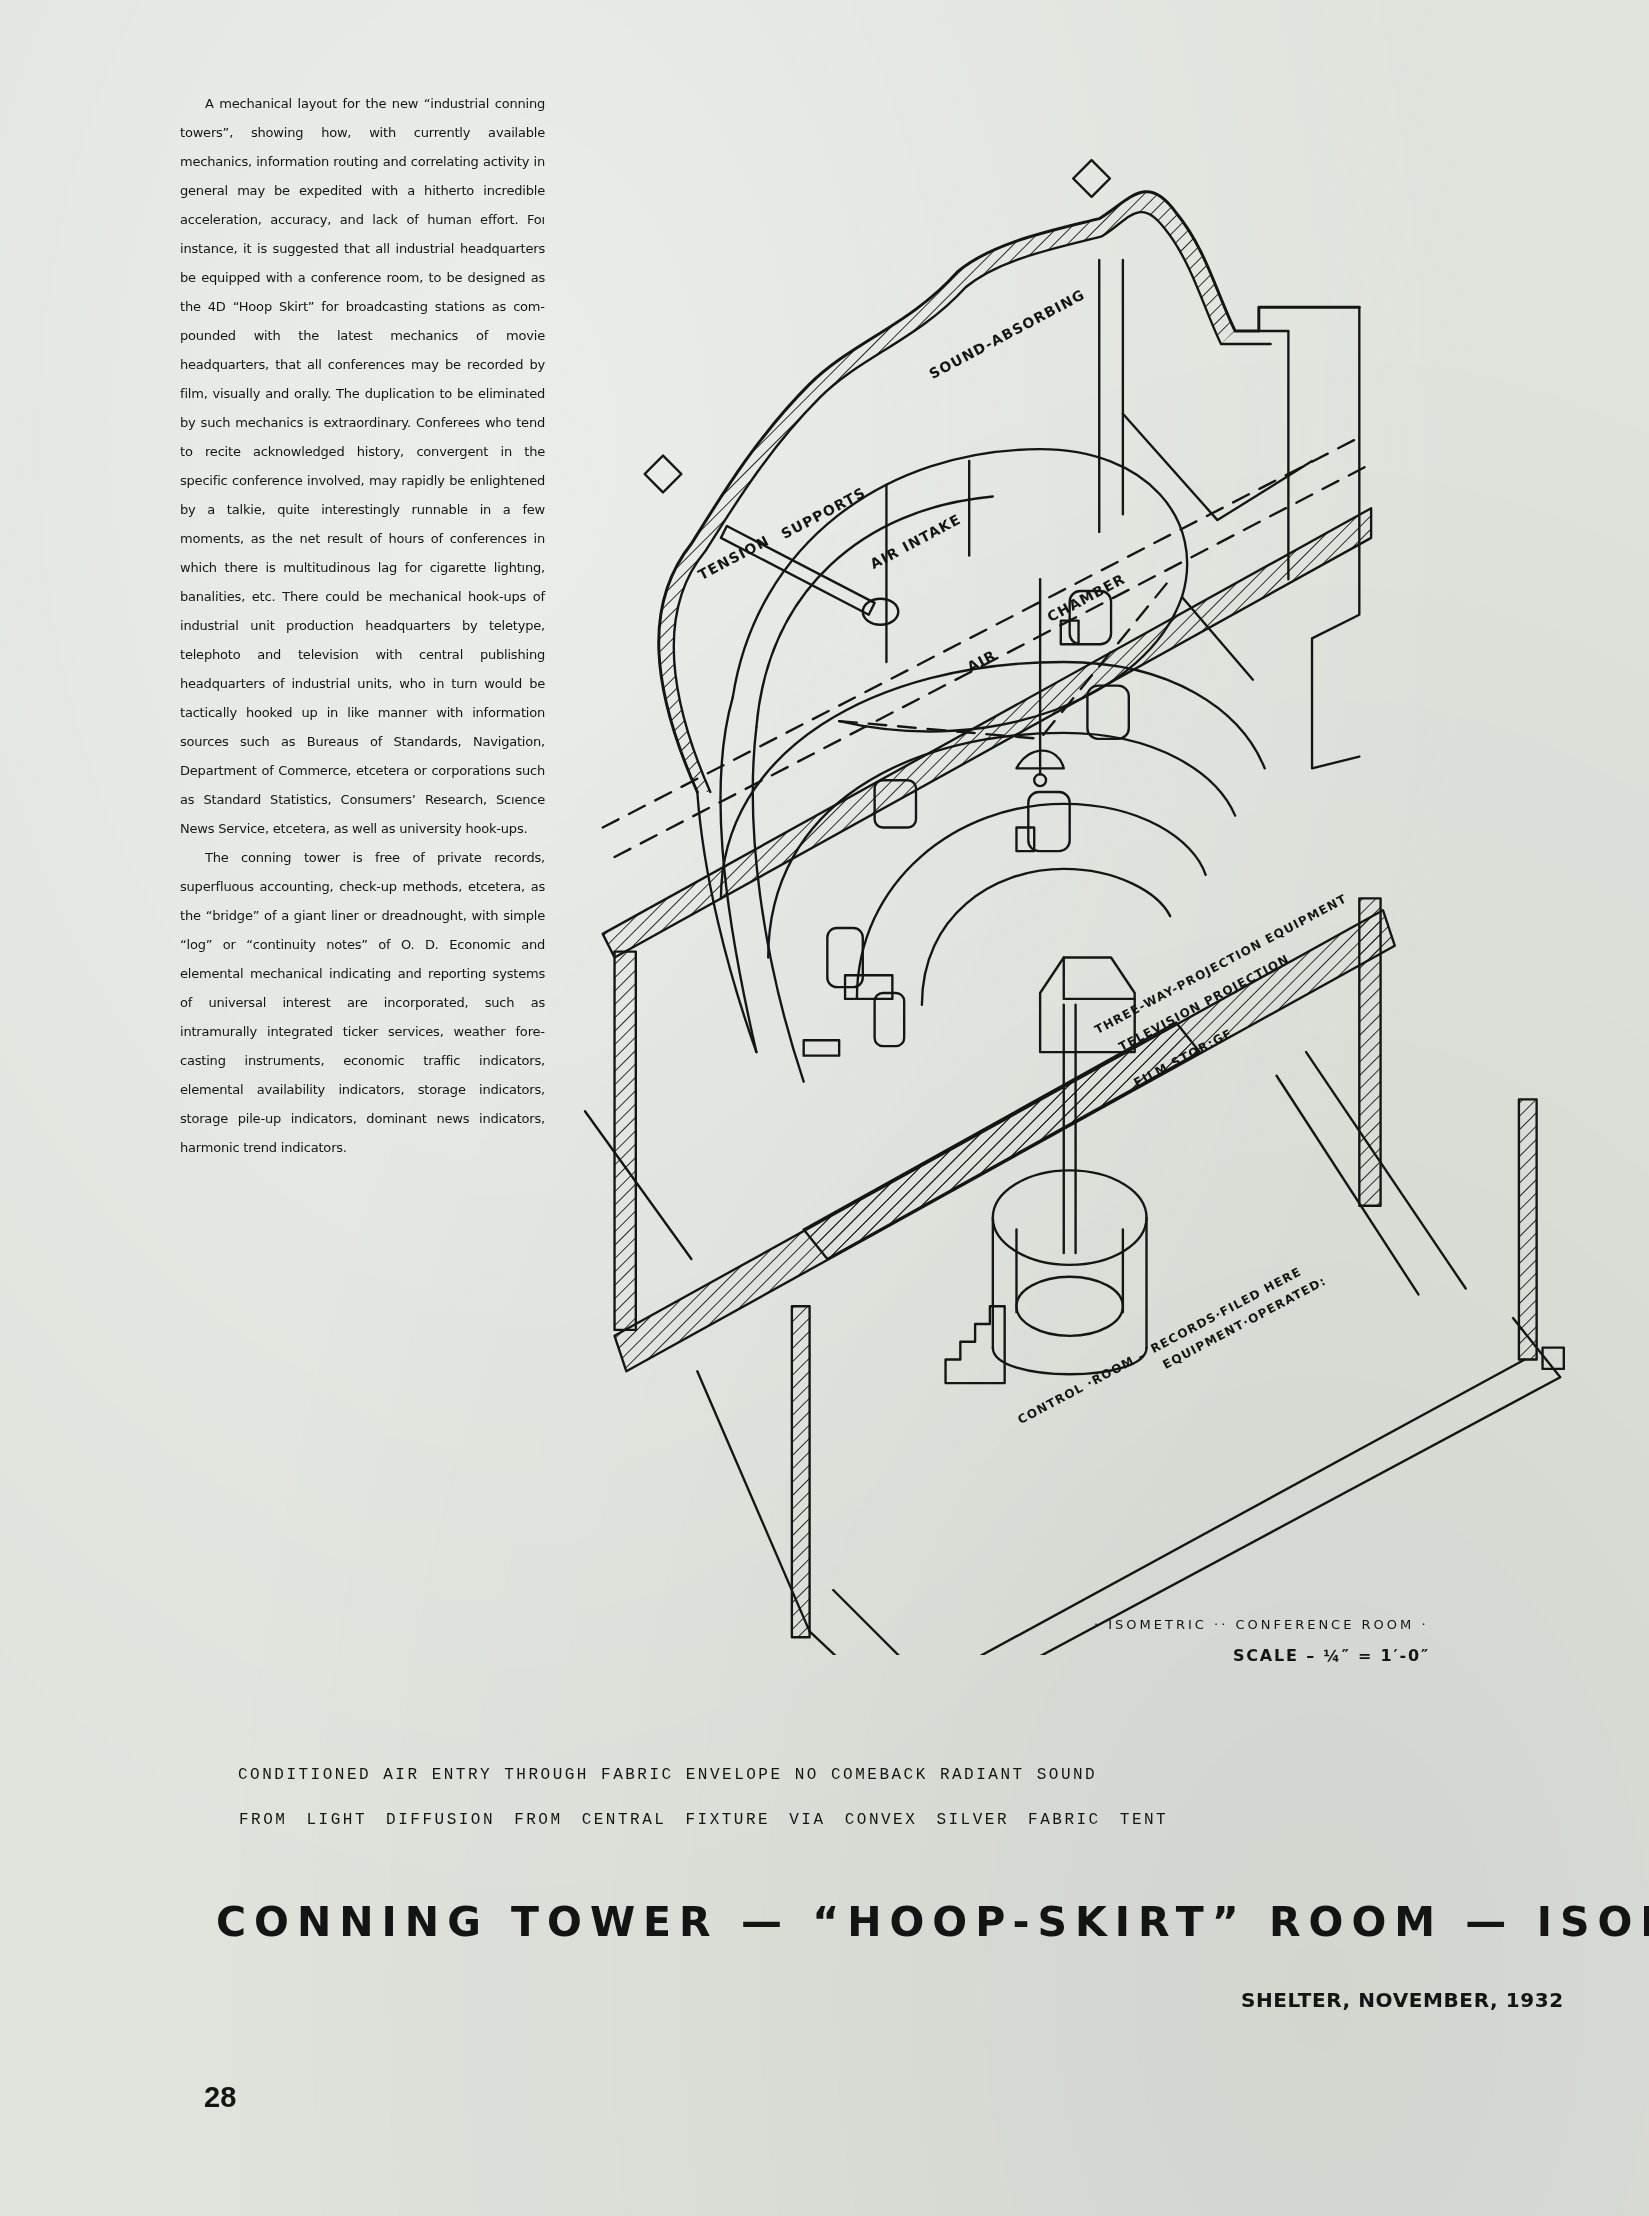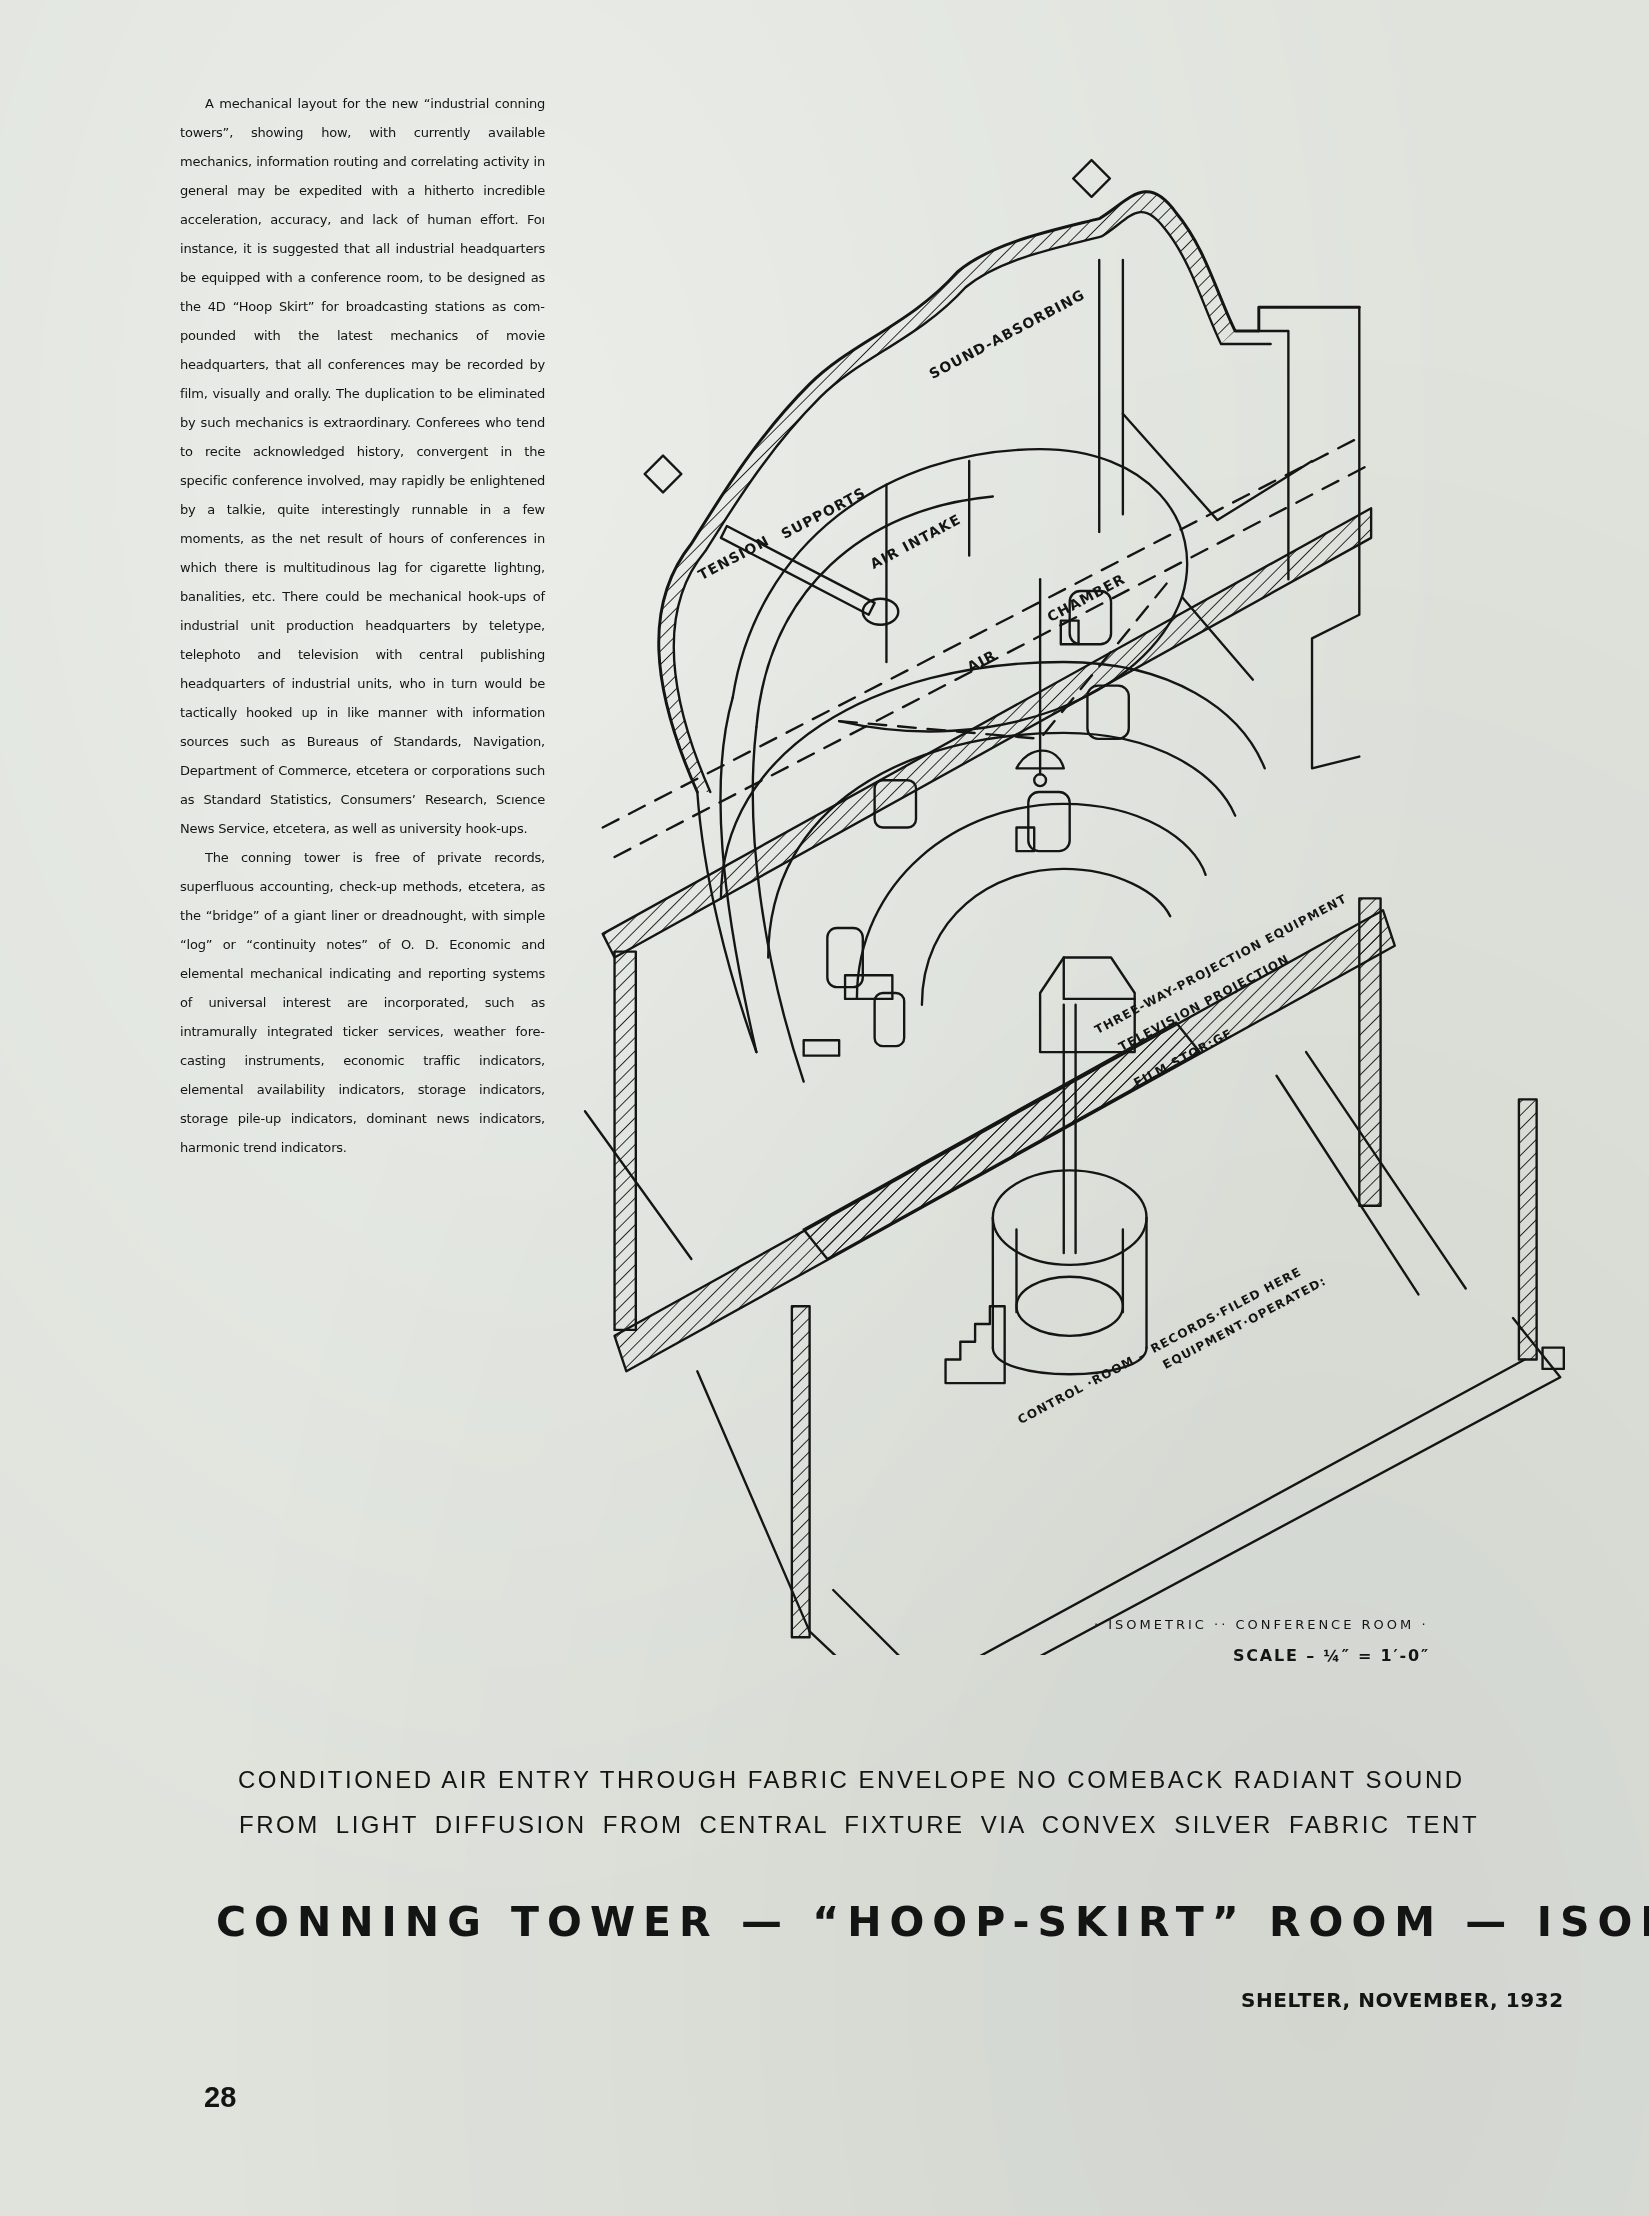--- a/index.html
+++ b/index.html
@@ -29,21 +29,21 @@
   }
   .iso-title {
     position: absolute; left: 1094px; top: 1617px; font-size: 13px; letter-spacing: 3px;
     font-family: "DejaVu Sans", sans-serif;
   }
   .iso-scale {
     position: absolute; left: 1233px; top: 1646px; font-size: 16px; letter-spacing: 1.8px;
     font-weight: bold; font-family: "DejaVu Sans", sans-serif;
   }
   .caption-line {
-    position: absolute; font-family: Liberation Sans, sans-serif; font-size: 24px;
+    position: absolute; font-family: Liberation Mono, monospace; font-size: 16px;
     letter-spacing: 2.5px; white-space: nowrap;
   }
   .cap1 { left: 238px; top: 1766px; }
   .cap2 { left: 239px; top: 1811px; word-spacing: 7px; }
   .main-title {
     position: absolute; left: 216px; top: 1898px; font-family: "DejaVu Sans", sans-serif;
     font-weight: bold; font-size: 41px; letter-spacing: 8px; white-space: nowrap;
   }
   .source-line {
     position: absolute; left: 1241px; top: 1988px; font-family: "DejaVu Sans", sans-serif;

